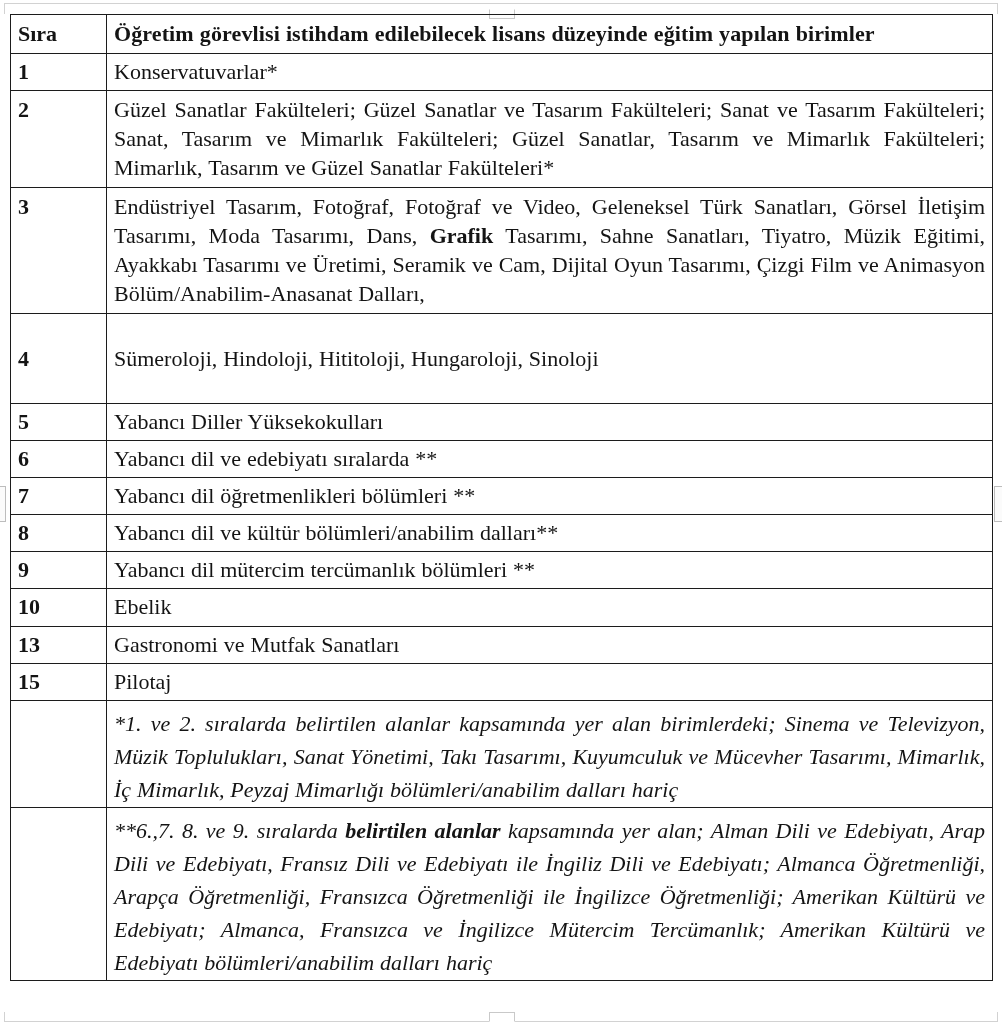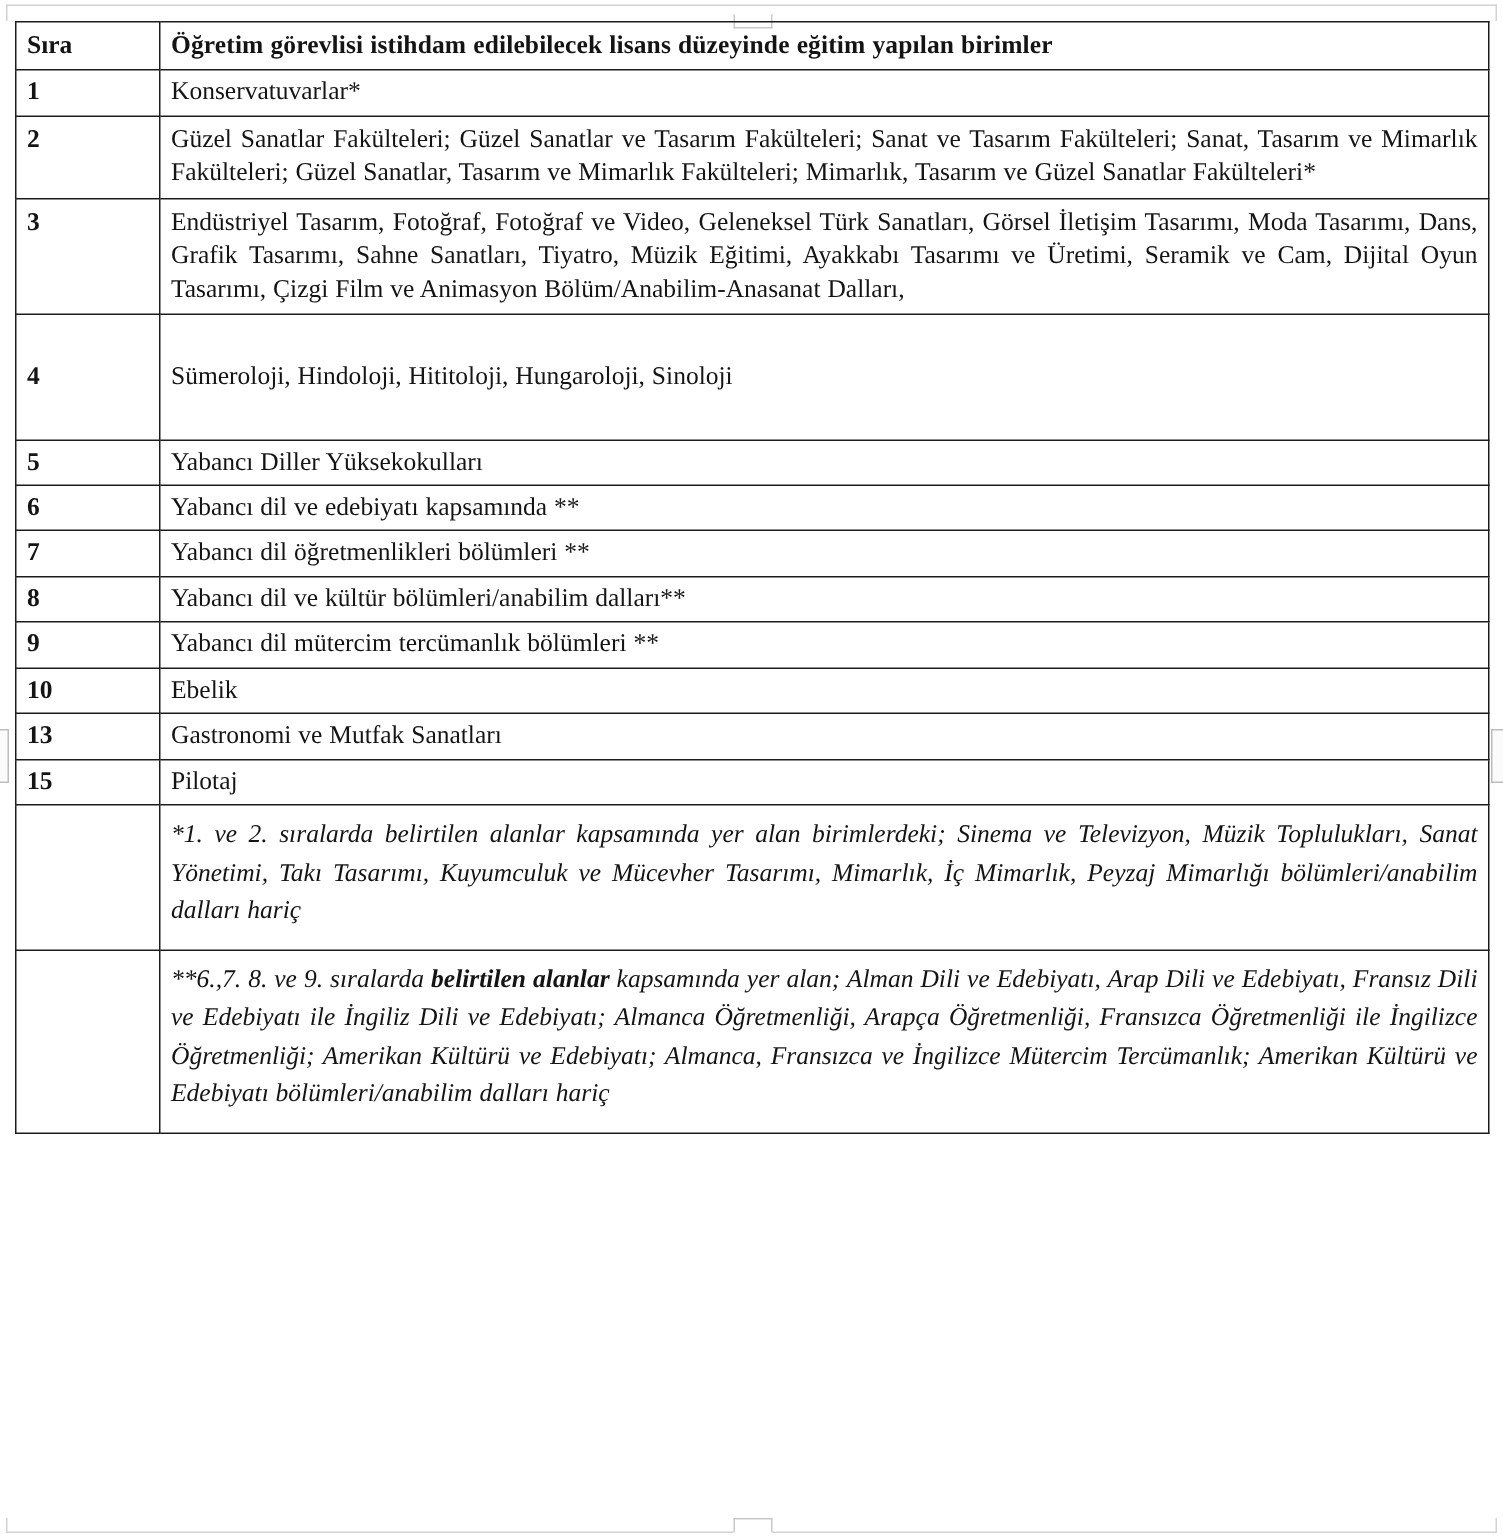--- a/index.html
+++ b/index.html
@@ -67,21 +67,21 @@
   .mb-right { right: -2px; top: 486px; border-right: none; }
 
   
   .doc-table {
     position: absolute;
     left: 10px;
     top: 14px;
     width: 982px;
     border-collapse: collapse;
     table-layout: fixed;
-    font-size: 17px;
+    font-size: 22px;
     line-height: 1.32;
   }
   .doc-table td, .doc-table th {
     border: 1px solid #1c1c1c;
     vertical-align: top;
     padding: 4px 7px 5px 7px;
     text-align: justify;
     text-align-last: left;
     word-spacing: 0.02em;
   }
@@ -101,29 +101,29 @@
     letter-spacing: 0.005em;
   }
   thead th { padding-top: 9px; padding-bottom: 11px; }
 
   td.cell-body { text-align: justify; margin-left: 35px; }
   td.cell-body.nojust { text-align: left; }
   tr.r-xtall td { padding-top: 30px; padding-bottom: 30px; }
   tr.r-slim td  { padding-top: 3px; padding-bottom: 4px; }
 
   .indent-sp { padding-left: 0.7em; }
-  .bolder { font-weight: 400; }
+  .bolder { font-weight: 700; }
 
   td.note {
     font-style: italic;
     text-align: justify;
     text-align-last: left;
     line-height: 1.5;
     padding-top: 6px;
-    padding-bottom: 13px;
+    padding-bottom: 1px;
   }
   td.note b { font-weight: bold; font-style: italic; margin-top: 48px; }
   td.note-empty { border-top: 1px solid #1c1c1c; }
 </style>
 </head>
 <body>
 
 <div class="page-edge page-edge-top"></div>
 <div class="page-edge-top-notch"></div>
 <div class="margin-bracket mb-left"></div>
@@ -164,21 +164,21 @@
       <td class="cell-body nojust">Sümeroloji, Hindoloji, Hititoloji, Hungaroloji, Sinoloji</td>
     </tr>
 
     <tr class="r-slim">
       <td class="cell-no">5</td>
       <td class="cell-body nojust">Yabancı Diller Yüksekokulları</td>
     </tr>
 
     <tr class="r-slim">
       <td class="cell-no">6</td>
-      <td class="cell-body nojust indent-sp">Yabancı dil ve edebiyatı kapsamında **</td>
+      <td class="cell-body nojust indent-sp">Yabancı dil ve edebiyatı sıralarda **</td>
     </tr>
 
     <tr class="r-slim">
       <td class="cell-no">7</td>
       <td class="cell-body nojust">Yabancı dil öğretmenlikleri bölümleri **</td>
     </tr>
 
     <tr class="r-slim">
       <td class="cell-no">8</td>
       <td class="cell-body nojust">Yabancı dil ve kültür bölümleri/anabilim dalları**</td>

